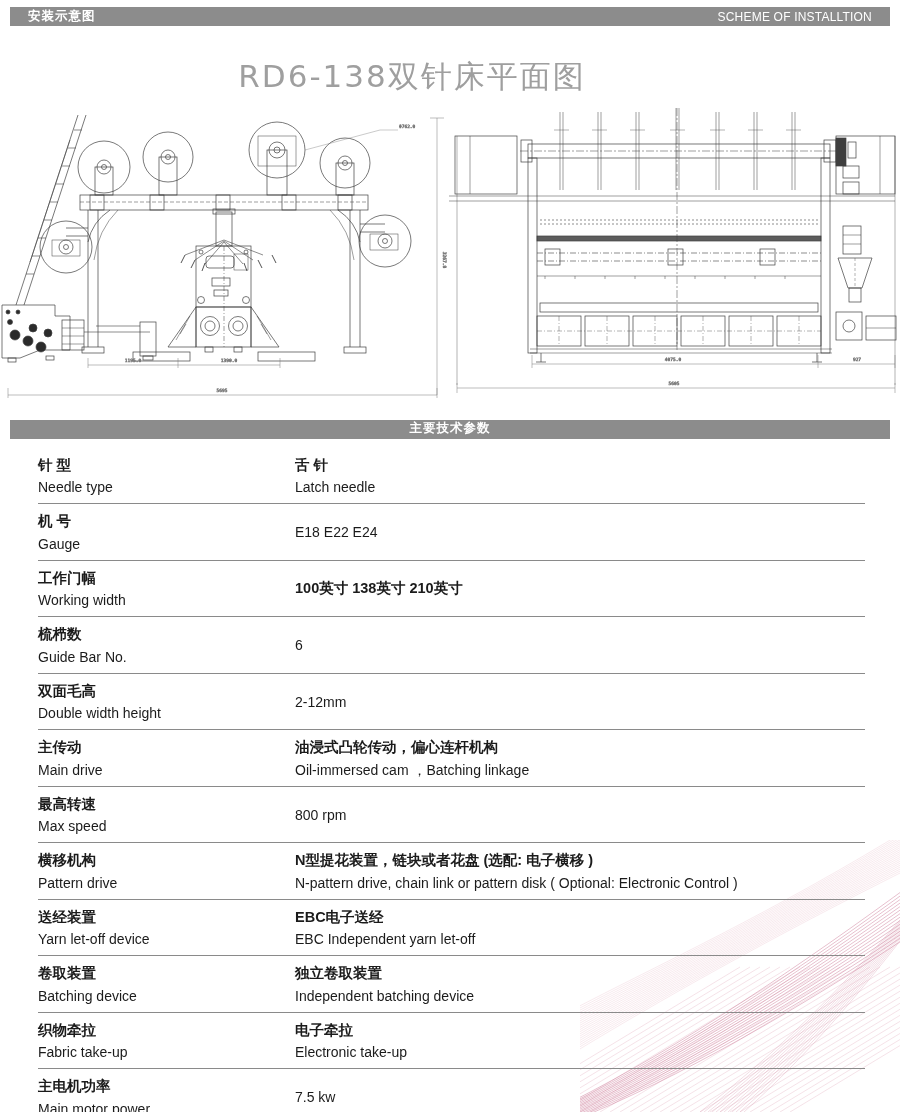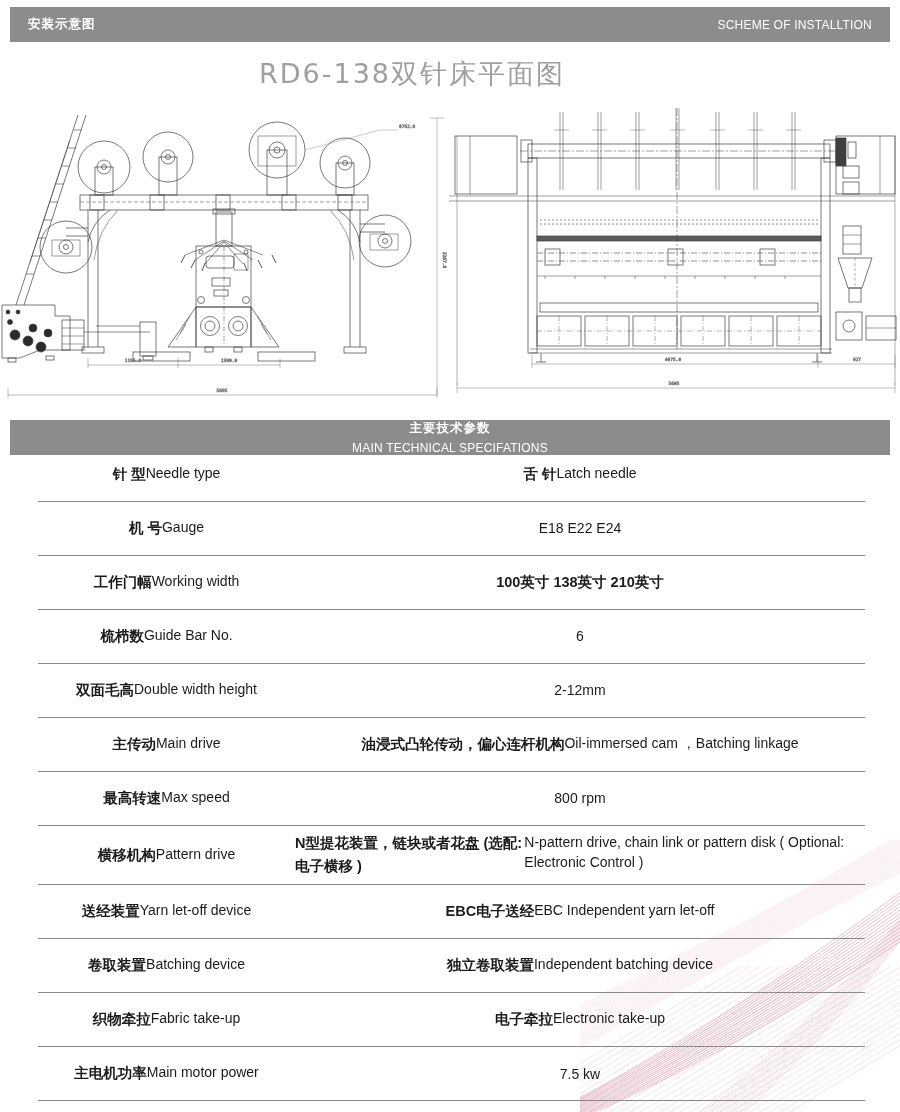--- a/index.html
+++ b/index.html
@@ -2,40 +2,40 @@
 <html><head>
 <meta charset="utf-8">
 <style>
   html,body{margin:0;padding:0;}
   body{
     width:900px;height:1112px;position:relative;background:#ffffff;
     font-family:"Liberation Sans","DejaVu Sans",sans-serif;color:#1b1b1b;
     overflow:hidden;
   }
   .bar{
-    position:absolute;left:10px;right:10px;height:35px;background:#8c8c8c;
+    position:absolute;left:10px;right:10px;height:19px;background:#8c8c8c;
     display:flex;align-items:center;justify-content:space-between;
     padding:0 18px;box-sizing:border-box;
   }
   .bar .zh{color:#fff;font-weight:bold;font-size:12.5px;letter-spacing:1px;}
   .bar .en{color:#fff;font-weight:normal;font-size:12px;letter-spacing:.2px;}
   #bar1{top:7px;}
   #bar2{top:420px;flex-direction:column;}
   #cad-title{
     position:absolute;top:56px;left:0;width:824px;text-align:center;
-    font-size:27px;color:#9f9f9f;letter-spacing:2px;font-weight:400;
+    font-size:31px;color:#9f9f9f;letter-spacing:2px;font-weight:400;
     font-family:"DejaVu Sans",sans-serif;
   }
   #drawings{position:absolute;top:100px;left:0;}
   #spec-table{position:absolute;top:448px;left:38px;right:35px;z-index:2;}
   .spec-row{
     display:grid;grid-template-columns:257px 1fr;min-height:53px;
     border-bottom:1px solid #8a8a8a;align-items:center;
   }
-  .cell{display:flex;justify-content:center;padding:6px 0;}
+  .cell{display:flex;flex-direction:column;justify-content:center;padding:6px 0;}
   .t-zh{font-size:14.5px;font-weight:bold;line-height:1.6;}
   .t-en{font-size:14px;font-weight:normal;line-height:1.45;}
   #swirl{position:absolute;left:580px;top:840px;z-index:1;pointer-events:none;}
   svg text{font-family:"DejaVu Sans Mono",monospace;fill:#555;}
 </style>
 </head>
 <body>
 
 <div class="bar" id="bar1">
   <span class="zh">安装示意图</span>

